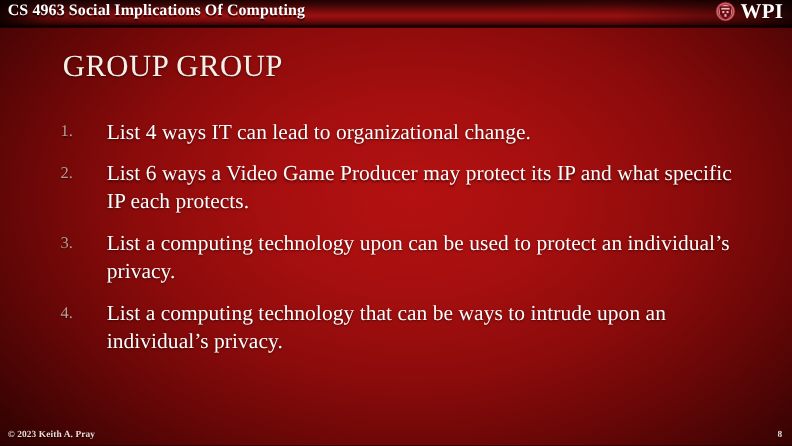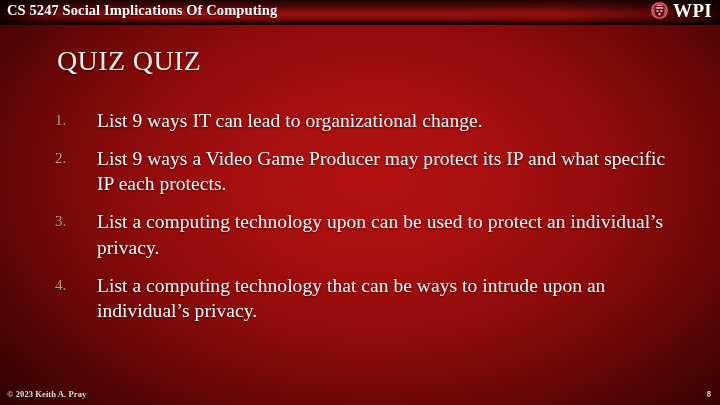--- a/index.html
+++ b/index.html
@@ -169,51 +169,51 @@
   }
 </style>
 </head>
 <body>
 
 <div class="slide">
 
   <div class="header-bar"></div>
   <div class="header-sheen"></div>
 
-  <div class="header-title">CS 5247 Social Implications Of Computing</div>
+  <div class="header-title">CS 4963 Social Implications Of Computing</div>
 
   <div class="logo">
     <span class="logo-seal">
       <svg viewBox="0 0 40 40" width="19" height="19" aria-hidden="true">
         <circle cx="20" cy="20" r="19" fill="#7d0d14"></circle>
         <circle cx="20" cy="20" r="17.5" fill="#c4666f"></circle>
         <circle cx="20" cy="20" r="14.5" fill="#a8323d"></circle>
         <circle cx="20" cy="20" r="12.5" fill="#e6b9bd"></circle>
         <path d="M9 10 h22 v12 q0 9 -11 13 q-11 -4 -11 -13 z" fill="#6b0a10"></path>
         <rect x="12" y="13" width="16" height="3.2" fill="#e6b9bd"></rect>
         <rect x="14" y="19" width="4" height="4" fill="#e6b9bd"></rect>
         <rect x="22" y="19" width="4" height="4" fill="#e6b9bd"></rect>
         <rect x="18" y="25" width="4" height="5" fill="#e6b9bd"></rect>
       </svg>
     </span>
     <span class="logo-text">WPI</span>
   </div>
 
-  <h1 class="slide-title">QUIZ QUIZ</h1>
+  <h1 class="slide-title">GROUP GROUP</h1>
 
   <ol class="body-list">
 
     <li class="list-item">
       <span class="item-number">1.</span>
-      <span class="item-text">List 9 ways IT can lead to organizational change.</span>
+      <span class="item-text">List 4 ways IT can lead to organizational change.</span>
     </li>
 
     <li class="list-item">
       <span class="item-number">2.</span>
-      <span class="item-text">List 9 ways a Video Game Producer may protect its IP and what specific IP each protects.</span>
+      <span class="item-text">List 6 ways a Video Game Producer may protect its IP and what specific IP each protects.</span>
     </li>
 
     <li class="list-item">
       <span class="item-number">3.</span>
       <span class="item-text">List a computing technology upon can be used to protect an individual’s privacy.</span>
     </li>
 
     <li class="list-item">
       <span class="item-number">4.</span>
       <span class="item-text">List a computing technology that can be ways to intrude upon an individual’s privacy.</span>

